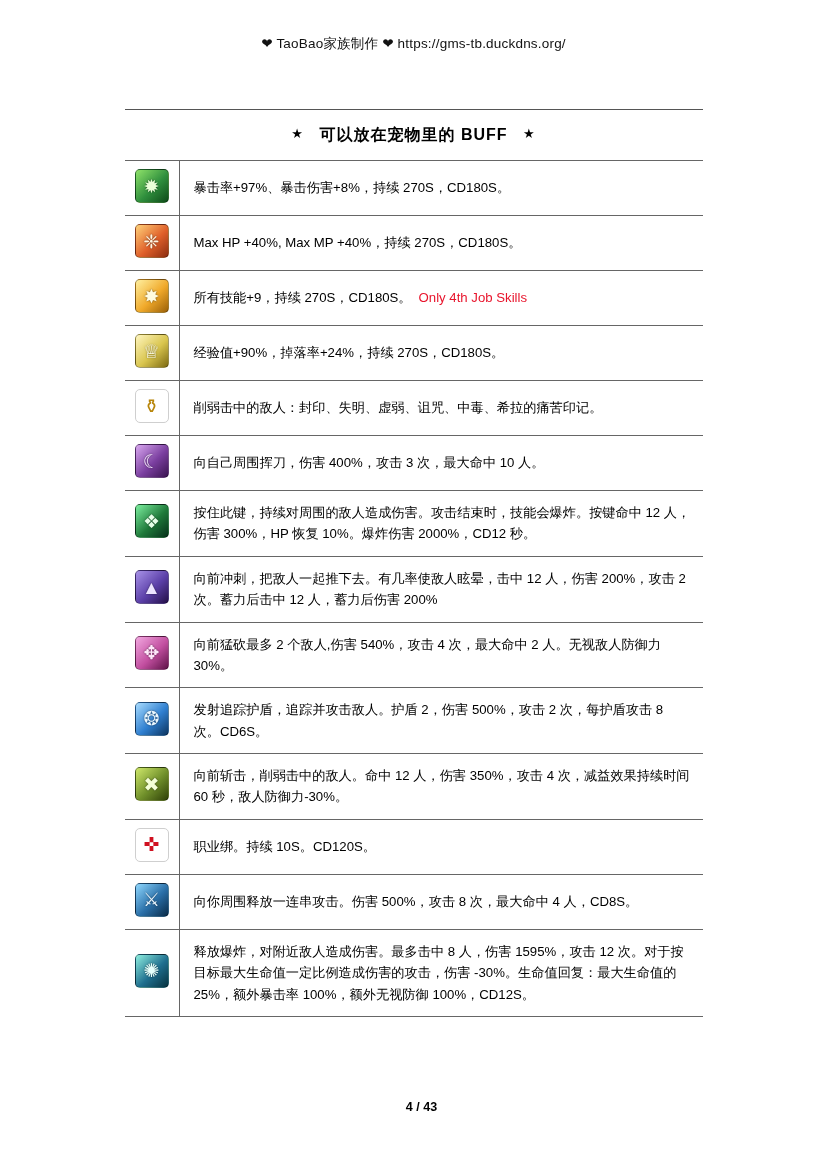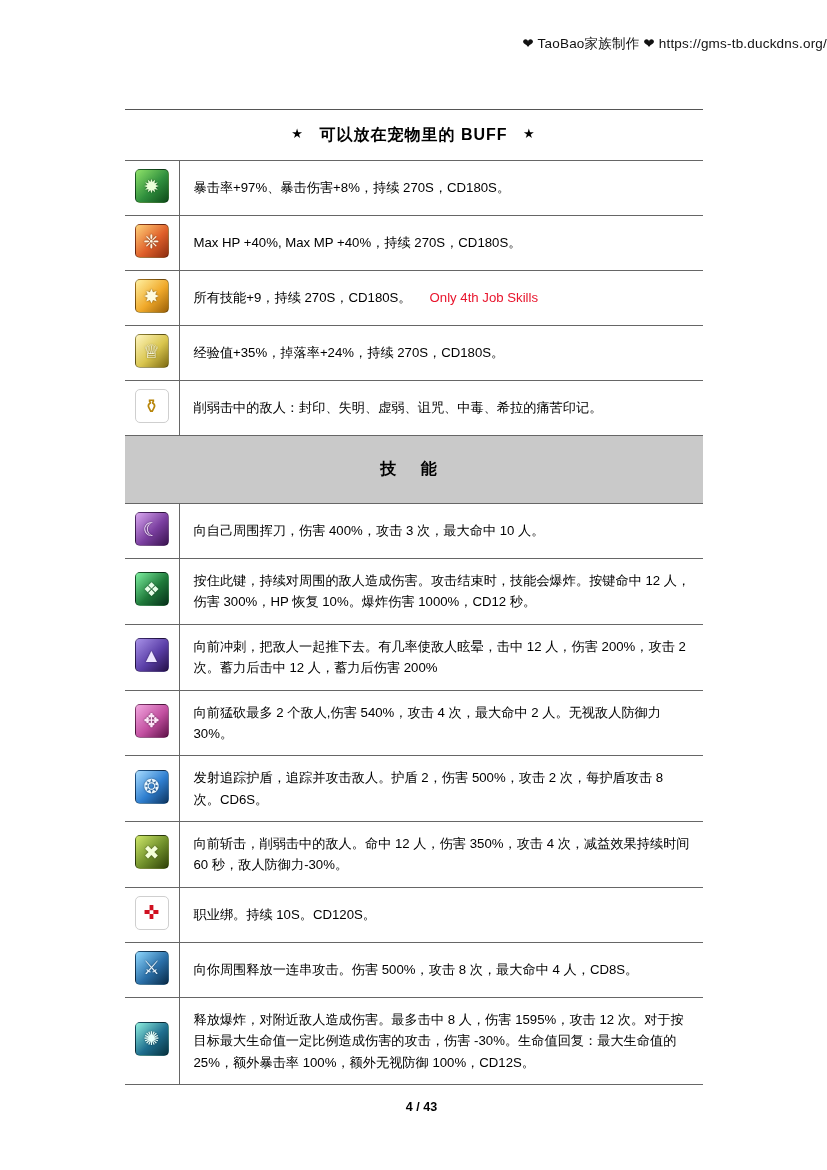--- a/index.html
+++ b/index.html
@@ -16,21 +16,21 @@
     overflow: hidden;
   }
   .page {
     width: 827px;
     height: 1170px;
     box-sizing: border-box;
     padding: 0;
     position: relative;
   }
   .header {
-    text-align: right;
+    text-align: center;
     font-size: 13.5px;
     color: #111;
     padding-top: 35px;
     letter-spacing: 0.2px;
   }
   .content {
     margin: 0 auto;
     width: 578px;
     padding-top: 56px;
   }
@@ -101,21 +101,21 @@
   .banner {
     background: #c9c9c9;
     text-align: center;
     font-size: 16px;
     font-weight: bold;
     padding: 23px 0 23px 0;
     letter-spacing: 10px;
   }
   .note-red {
     color: #e8142c;
-    margin-left: 18px;
+    margin-left: 7px;
   }
   .footer {
     position: absolute;
     bottom: 56px;
     left: 8px;
     width: 827px;
     text-align: center;
     font-size: 12.5px;
     font-weight: bold;
   }
@@ -171,58 +171,53 @@
             <span>所有技能+9，持续 270S，CD180S。</span><span class="note-red">Only 4th Job Skills</span>
           </td>
         </tr>
         <tr>
           <td class="icon-cell">
             <span class="icon" style="background:linear-gradient(135deg,#fff6c0 0%,#d9c54e 55%,#7d6a12 100%);">
               <span class="glyph" style="color:#fffde8;">♕</span>
             </span>
           </td>
           <td class="text-cell">
-            <span>经验值+35%，掉落率+24%，持续 270S，CD180S。</span>
+            <span>经验值+90%，掉落率+24%，持续 270S，CD180S。</span>
           </td>
         </tr>
         <tr>
           <td class="icon-cell">
             <span class="icon" style="background:#ffffff;border-color:#cfcfcf;">
               <span class="glyph" style="color:#b8860b;text-shadow:none;">⚱</span>
             </span>
           </td>
           <td class="text-cell">
             <span>削弱击中的敌人：封印、失明、虚弱、诅咒、中毒、希拉的痛苦印记。</span>
           </td>
         </tr>
 
-        <tr class="banner-row">
-          <td colspan="2" style="padding:0;">
-            <div class="banner">技 能</div>
-          </td>
-        </tr>
 
         <tr>
           <td class="icon-cell">
             <span class="icon" style="background:linear-gradient(135deg,#d9a8f0 0%,#7b3fa0 55%,#3a1350 100%);">
               <span class="glyph" style="color:#f6e6ff;">☾</span>
             </span>
           </td>
           <td class="text-cell">
             <span>向自己周围挥刀，伤害 400%，攻击 3 次，最大命中 10 人。</span>
           </td>
         </tr>
         <tr>
           <td class="icon-cell">
             <span class="icon" style="background:linear-gradient(135deg,#7df0a0 0%,#1f7a3a 55%,#06301a 100%);">
               <span class="glyph" style="color:#e6ffe8;">❖</span>
             </span>
           </td>
           <td class="text-cell">
-            <span>按住此键，持续对周围的敌人造成伤害。攻击结束时，技能会爆炸。按键命中 12 人，伤害 300%，HP 恢复 10%。爆炸伤害 1000%，CD12 秒。</span>
+            <span>按住此键，持续对周围的敌人造成伤害。攻击结束时，技能会爆炸。按键命中 12 人，伤害 300%，HP 恢复 10%。爆炸伤害 2000%，CD12 秒。</span>
           </td>
         </tr>
         <tr>
           <td class="icon-cell">
             <span class="icon" style="background:linear-gradient(135deg,#a892e8 0%,#5b3fa8 55%,#241048 100%);">
               <span class="glyph" style="color:#ece4ff;">▲</span>
             </span>
           </td>
           <td class="text-cell">
             <span>向前冲刺，把敌人一起推下去。有几率使敌人眩晕，击中 12 人，伤害 200%，攻击 2 次。蓄力后击中 12 人，蓄力后伤害 200%</span>

